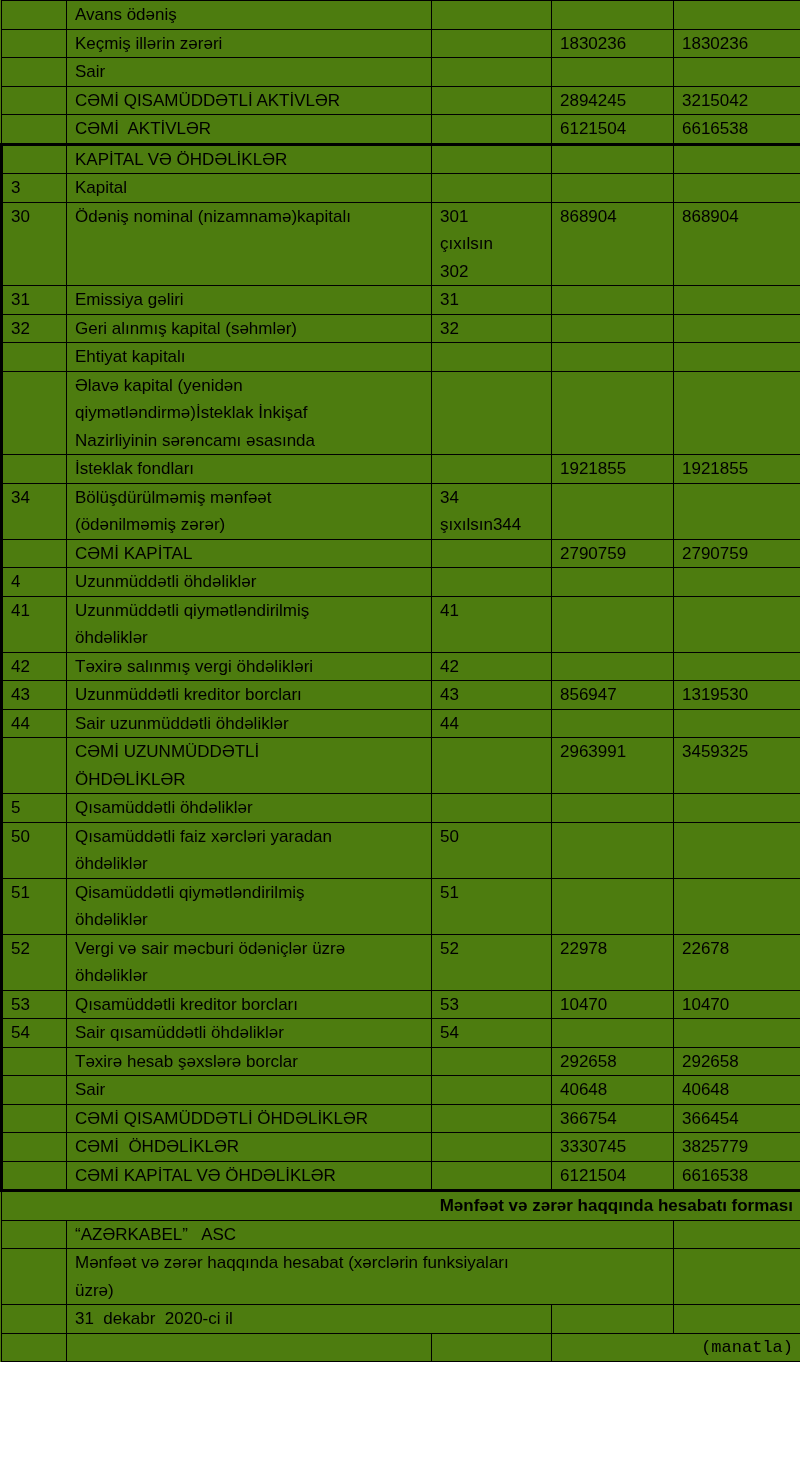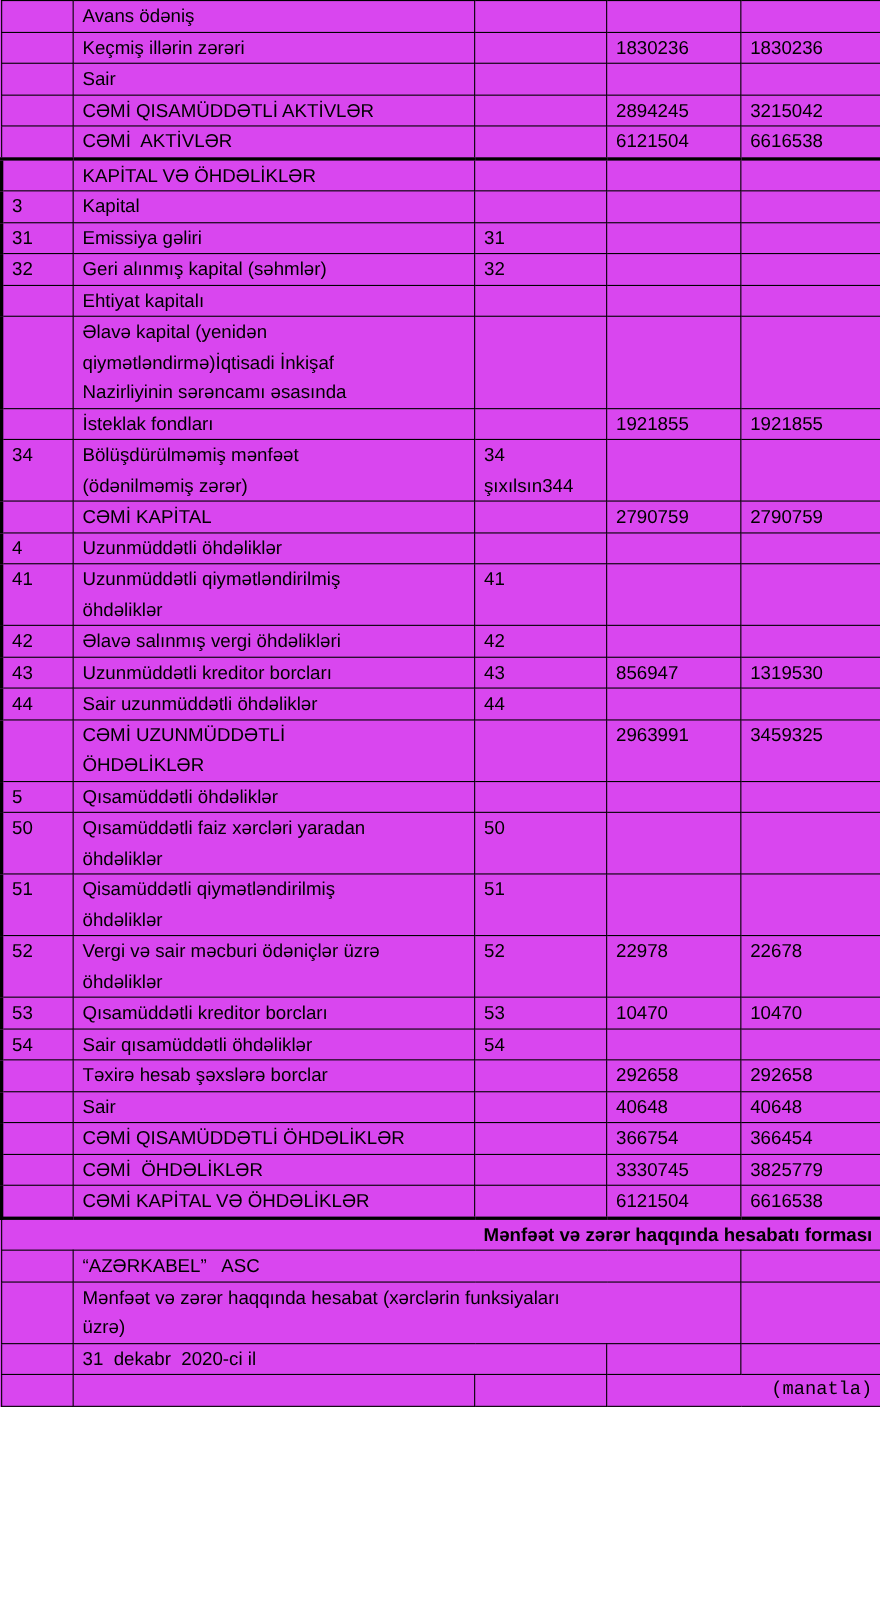--- a/index.html
+++ b/index.html
@@ -1,18 +1,18 @@
 <!DOCTYPE html>
 <html><head>
 <meta charset="utf-8">
 <style>
   html,body{margin:0;padding:0;background:#ffffff;}
   .page{
     width:800px;
-    background:#d946ef;
+    background:#4d7c0f;
     font-family:"Liberation Sans","DejaVu Sans",sans-serif;
     color:#000;
   }
   table.sheet{
     width:800px;
     border-collapse:collapse;
     table-layout:fixed;
     font-size:17px;
   }
   table.sheet td{
@@ -89,20 +89,29 @@
           <td></td>
         </tr>
         <tr class="heavy-left">
           <td>3</td>
           <td>Kapital</td>
           <td></td>
           <td></td>
           <td></td>
         </tr>
         <tr class="heavy-left">
+          <td>30</td>
+          <td>Ödəniş nominal (nizamnamə)kapitalı</td>
+          <td>301
+çıxılsın
+302</td>
+          <td>868904</td>
+          <td>868904</td>
+        </tr>
+        <tr class="heavy-left">
           <td>31</td>
           <td>Emissiya gəliri</td>
           <td>31</td>
           <td></td>
           <td></td>
         </tr>
         <tr class="heavy-left">
           <td>32</td>
           <td>Geri alınmış kapital (səhmlər)</td>
           <td>32</td>
@@ -112,21 +121,21 @@
         <tr class="heavy-left">
           <td></td>
           <td>Ehtiyat kapitalı</td>
           <td></td>
           <td></td>
           <td></td>
         </tr>
         <tr class="heavy-left">
           <td></td>
           <td>Əlavə kapital (yenidən
-qiymətləndirmə)İqtisadi İnkişaf
+qiymətləndirmə)İsteklak İnkişaf
 Nazirliyinin sərəncamı əsasında</td>
           <td></td>
           <td></td>
           <td></td>
         </tr>
         <tr class="heavy-left">
           <td></td>
           <td>İsteklak fondları</td>
           <td></td>
           <td>1921855</td>
@@ -158,21 +167,21 @@
         <tr class="heavy-left">
           <td>41</td>
           <td>Uzunmüddətli qiymətləndirilmiş
 öhdəliklər</td>
           <td>41</td>
           <td></td>
           <td></td>
         </tr>
         <tr class="heavy-left">
           <td>42</td>
-          <td>Əlavə salınmış vergi öhdəlikləri</td>
+          <td>Təxirə salınmış vergi öhdəlikləri</td>
           <td>42</td>
           <td></td>
           <td></td>
         </tr>
         <tr class="heavy-left">
           <td>43</td>
           <td>Uzunmüddətli kreditor borcları</td>
           <td>43</td>
           <td>856947</td>
           <td>1319530</td>

